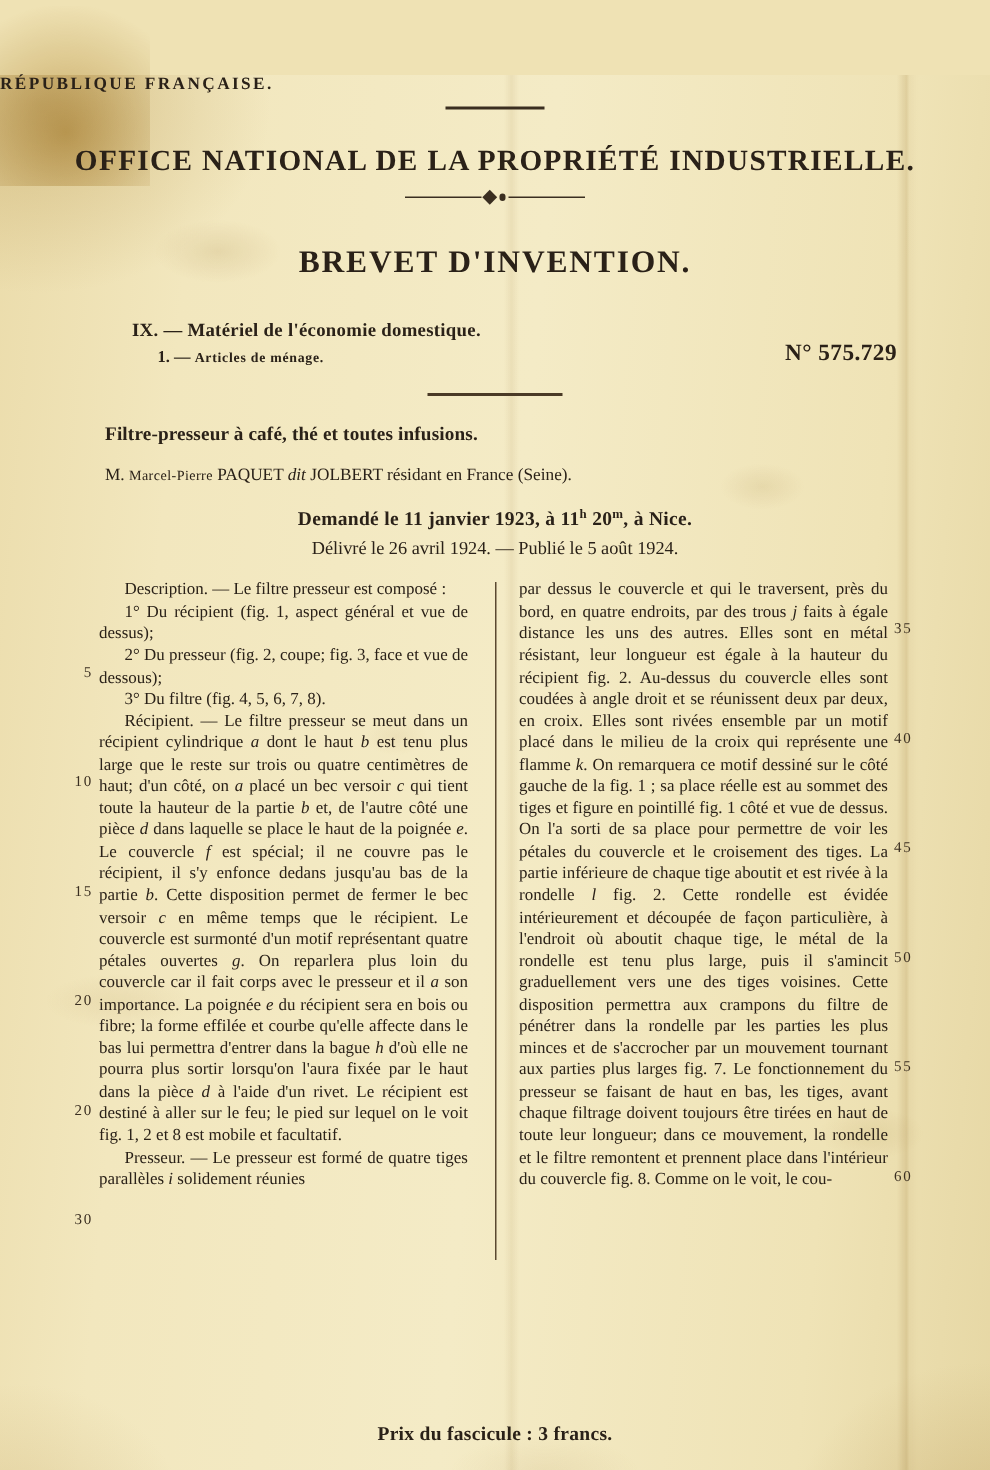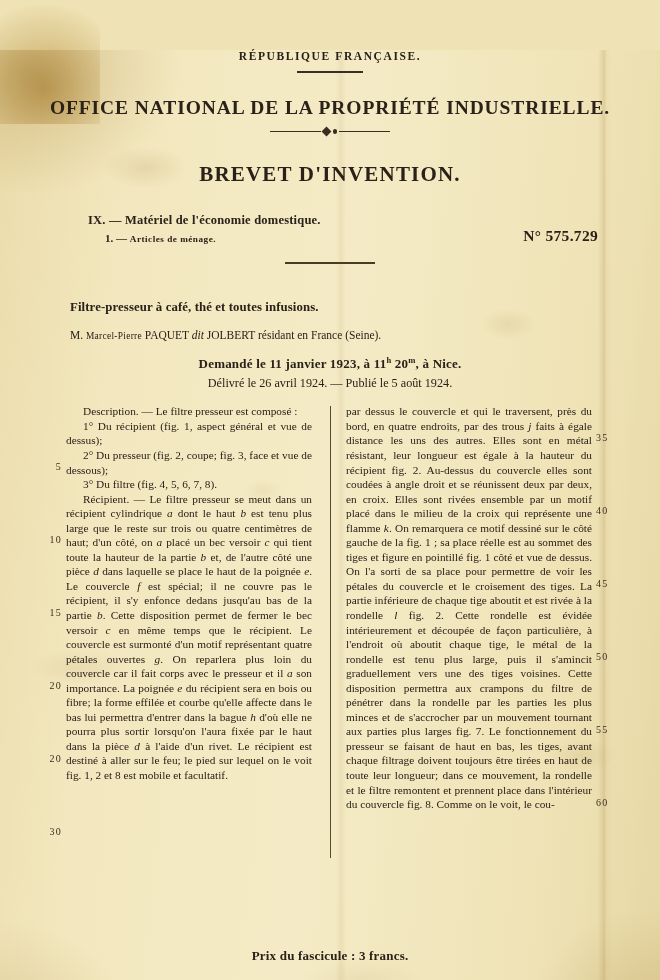--- a/index.html
+++ b/index.html
@@ -36,21 +36,21 @@
     background:linear-gradient(90deg,rgba(168,138,78,0) 0%,rgba(168,138,78,.10) 50%,rgba(168,138,78,0) 100%);
     mix-blend-mode:multiply;}
   .corner{position:absolute;left:-40px;top:-46px;width:140px;height:120px;
     background:radial-gradient(ellipse at 60% 70%, rgba(206,180,120,.85) 0%, rgba(206,180,120,0) 72%);
     pointer-events:none;mix-blend-mode:multiply;}
 
   .content{position:relative;z-index:2;}
 
   
   .republique{
-    text-align:center;font-size:11.5px;font-weight:700;letter-spacing:1.6px;
+    text-align:left;font-size:11.5px;font-weight:700;letter-spacing:1.6px;
     margin-top:50px;
   }
   .rule-plain{width:66px;height:0;border-top:2px solid #3a2e20;margin:9px auto 0;}
   .office{
     text-align:center;font-size:19.5px;font-weight:700;letter-spacing:.9px;
     margin-top:24px;white-space:nowrap;
   }
   .rule-orn{display:flex;align-items:center;justify-content:center;margin:9px auto 0;width:120px;}
   .rule-orn .ln{flex:1;height:0;border-top:1.6px solid #3a2e20;}
   .rule-orn .dia{width:7px;height:7px;background:#3a2e20;transform:rotate(45deg);margin:0 1.5px;}
@@ -63,21 +63,21 @@
 
   
   .classrow{position:relative;margin-top:26px;height:42px;}
   .cls1{position:absolute;left:88px;top:0;font-size:12.5px;font-weight:700;letter-spacing:.2px;}
   .cls2{position:absolute;left:105px;top:19px;font-size:11px;font-weight:700;}
   .cls2 .sc{font-size:9.2px;letter-spacing:.5px;}
   .patno{position:absolute;right:62px;top:14px;font-size:15.5px;font-weight:700;letter-spacing:.3px;}
   .rule-mid{width:90px;height:0;border-top:2px solid #4a3a26;margin:7px auto 0;}
 
   
-  .ttl{margin-top:36px;padding-left:70px;font-size:12.8px;font-weight:700;letter-spacing:.1px;}
+  .ttl{margin-top:18px;padding-left:70px;font-size:12.8px;font-weight:700;letter-spacing:.1px;}
   .inv{margin-top:14px;padding-left:70px;font-size:11.5px;}
   .inv .sc{font-size:9.4px;letter-spacing:.3px;}
   .inv .it{font-style:italic;}
   .dem{margin-top:14px;text-align:center;font-size:13px;font-weight:700;letter-spacing:.2px;}
   .dem sup{font-size:8.6px;font-weight:700;vertical-align:super;}
   .del{margin-top:4px;text-align:center;font-size:12.2px;}
 
   
   .body{position:relative;margin-top:13px;height:470px;}
   .divider{position:absolute;left:330px;top:2px;width:0;height:452px;border-left:1.1px solid #5a4830;}
@@ -147,20 +147,21 @@
 
     <div class="body">
       <div class="divider"></div>
 
       <div class="col left">
         <p class="tx ind">Description. — Le filtre presseur est composé :</p>
         <p class="tx ind">1° Du récipient (fig. 1, aspect général et vue de dessus);</p>
         <p class="tx ind">2° Du presseur (fig. 2, coupe; fig. 3, face et vue de dessous);</p>
         <p class="tx ind">3° Du filtre (fig. 4, 5, 6, 7, 8).</p>
         <p class="tx ind">Récipient. — Le filtre presseur se meut dans un récipient cylindrique <span class="it">a</span> dont le haut <span class="it">b</span> est tenu plus large que le reste sur trois ou quatre centimètres de haut; d'un côté, on <span class="it">a</span> placé un bec versoir <span class="it">c</span> qui tient toute la hauteur de la partie <span class="it">b</span> et, de l'autre côté une pièce <span class="it">d</span> dans laquelle se place le haut de la poignée <span class="it">e</span>. Le couvercle <span class="it">f</span> est spécial; il ne couvre pas le récipient, il s'y enfonce dedans jusqu'au bas de la partie <span class="it">b</span>. Cette disposition permet de fermer le bec versoir <span class="it">c</span> en même temps que le récipient. Le couvercle est surmonté d'un motif représentant quatre pétales ouvertes <span class="it">g</span>. On reparlera plus loin du couvercle car il fait corps avec le presseur et il <span class="it">a</span> son importance. La poignée <span class="it">e</span> du récipient sera en bois ou fibre; la forme effilée et courbe qu'elle affecte dans le bas lui permettra d'entrer dans la bague <span class="it">h</span> d'où elle ne pourra plus sortir lorsqu'on l'aura fixée par le haut dans la pièce <span class="it">d</span> à l'aide d'un rivet. Le récipient est destiné à aller sur le feu; le pied sur lequel on le voit fig. 1, 2 et 8 est mobile et facultatif.</p>
+        <p class="tx ind">Presseur. — Le presseur est formé de quatre tiges parallèles <span class="it">i</span> solidement réunies</p>
 
         <span class="lnum l" style="top:57px">5</span>
         <span class="lnum l" style="top:130px">10</span>
         <span class="lnum l" style="top:203px">15</span>
         <span class="lnum l" style="top:276px">20</span>
         <span class="lnum l" style="top:349px">20</span>
         <span class="lnum l" style="top:422px">30</span>
       </div>
 
       <div class="col right">

